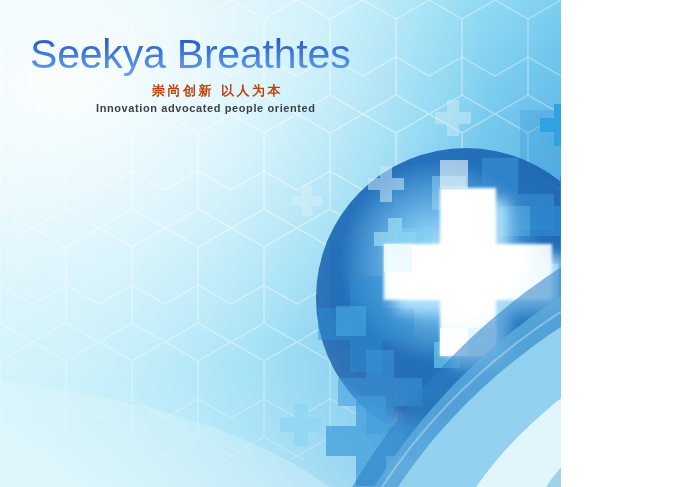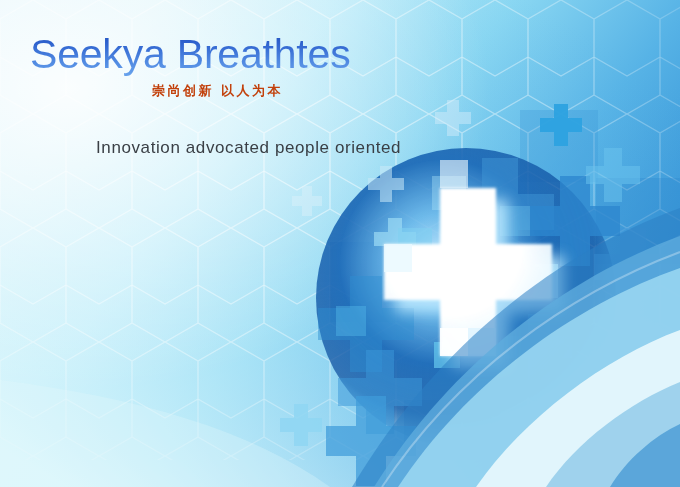--- a/index.html
+++ b/index.html
@@ -6,21 +6,21 @@
     margin: 0;
     padding: 0;
     background: #ffffff;
   }
   body {
     font-family: "Liberation Sans", sans-serif;
   }
 
   #poster {
     position: relative;
-    width: 680px;
+    width: 561px;
     height: 487px;
     overflow: hidden;
     background: #dff7fb;
   }
 
   #poster svg.layer {
     position: absolute;
     left: 0;
     top: 0;
     width: 680px;
@@ -65,26 +65,25 @@
     color: #c2410c;
     letter-spacing: 2.5px;
     white-space: nowrap;
   }
 
   .brand-en {
     position: absolute;
     left: 96px;
     top: 102px;
     font-family: "Liberation Sans", sans-serif;
-    font-size: 17px;
-    font-weight: 400;
+    font-size: 11px;
+    font-weight: 700;
     color: #3a3f45;
     letter-spacing: 0.6px;
     white-space: nowrap;
-    margin-top: 36px;
   }
 </style>
 </head>
 <body>
 
 <div id="poster">
 
   <svg class="layer" viewBox="0 0 680 487" preserveAspectRatio="none">
     <defs>
       <linearGradient id="bgGrad" x1="0" y1="0" x2="1" y2="0.55">

